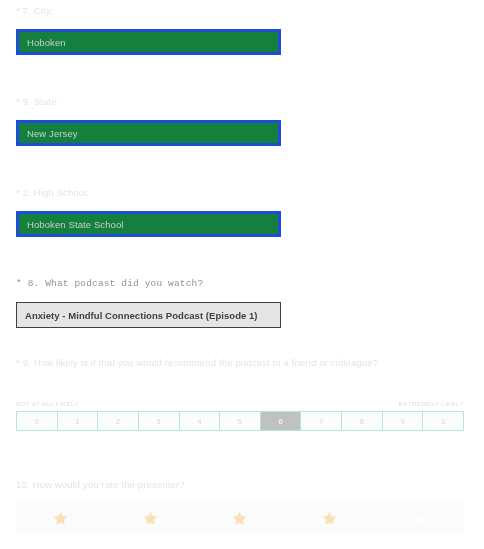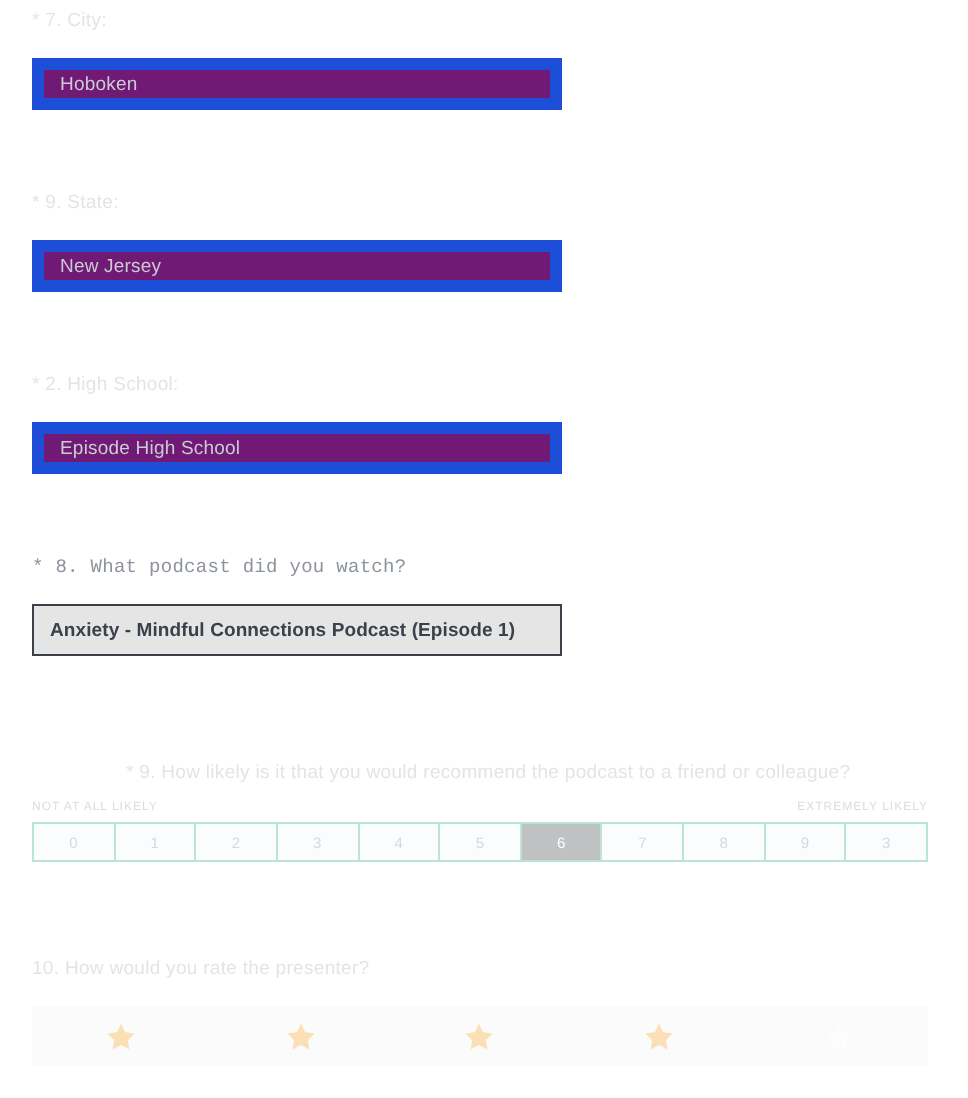--- a/index.html
+++ b/index.html
@@ -30,22 +30,22 @@
     letter-spacing: 0.15px;
     line-height: 13px;
     white-space: nowrap;
   }
   .q-label.dark { color: #8d939c; }
 
   
   .text-input {
     width: 265px;
     height: 26px;
-    border: 6px solid #1d4ed8;
-    background: #701a75;
+    border: 3px solid #1d4ed8;
+    background: #15803d;
     display: flex;
     align-items: center;
     padding: 0 8px;
     font-size: 9.5px;
     color: #c9ccd3;
     letter-spacing: 0.1px;
     white-space: nowrap;
     overflow: hidden;
   }
   .text-input.focused {
@@ -126,31 +126,31 @@
     <div class="q-label">* 9. State:</div>
   </div>
   <div class="q-block" style="top:120px;text-align:right;">
     <div class="text-input" title="State">New Jersey</div>
   </div>
 
   <div class="q-block" style="top:186px;">
     <div class="q-label">* 2. High School:</div>
   </div>
   <div class="q-block" style="top:211px;">
-    <div class="text-input" title="High School">Episode High School</div>
+    <div class="text-input" title="High School">Hoboken State School</div>
   </div>
 
   <div class="q-block" style="top:277px;font-family:Liberation Mono, monospace;">
     <div class="q-label dark">* 8. What podcast did you watch?</div>
   </div>
   <div class="q-block" style="top:302px;">
     <div class="text-input focused" title="Podcast">Anxiety - Mindful Connections Podcast (Episode 1)</div>
   </div>
 
-  <div class="q-block" style="top:380px;margin-left:47px;">
+  <div class="q-block" style="top:356px;">
     <div class="q-label">* 9. How likely is it that you would recommend the podcast to a friend or colleague?</div>
   </div>
   <div class="nps-wrap" style="top:400px;">
     <div class="nps-ends">
       <span>NOT AT ALL LIKELY</span>
       <span>EXTREMELY LIKELY</span>
     </div>
     <div class="nps-row" id="nps-row">
         <div class="nps-cell">0</div>
         <div class="nps-cell">1</div>

